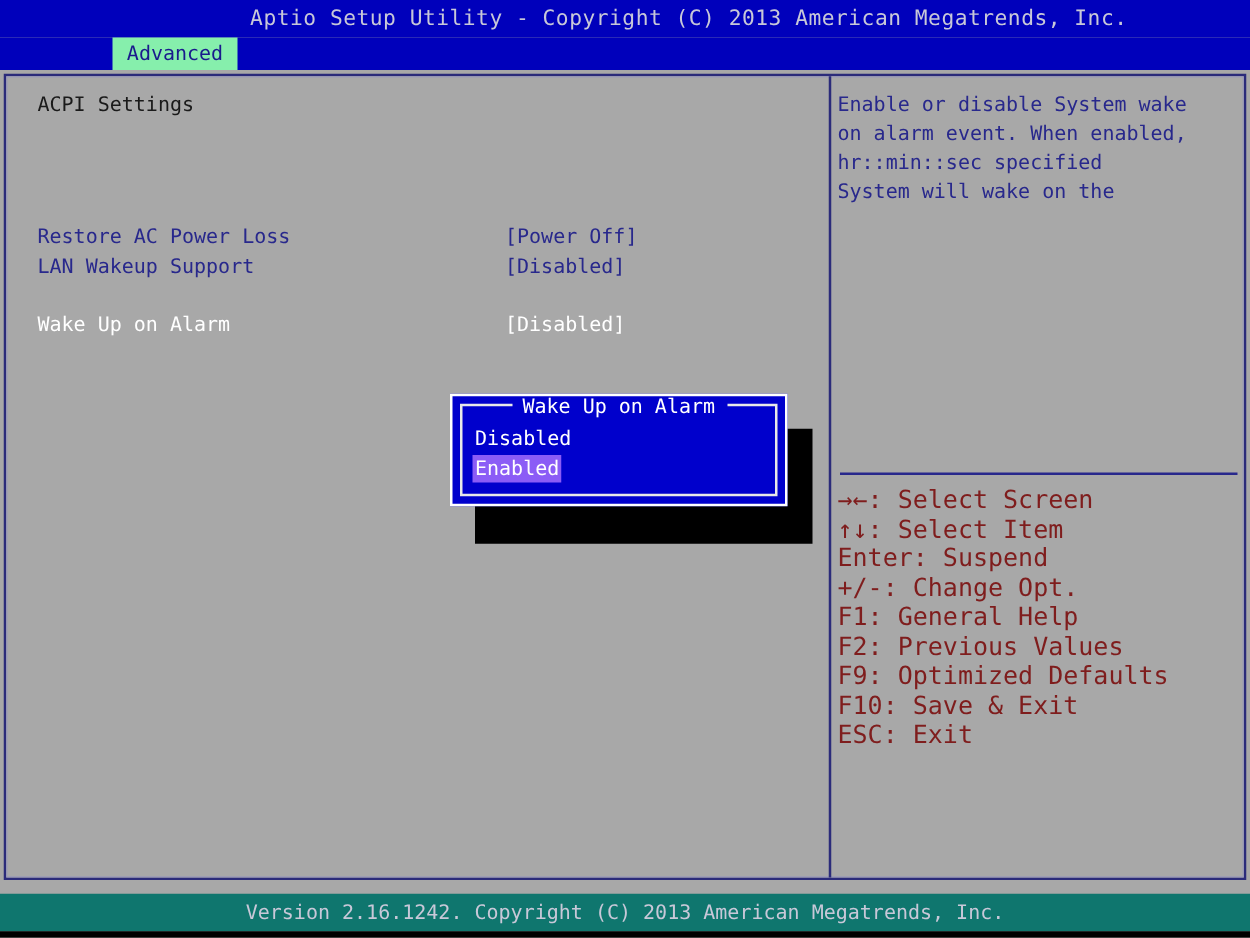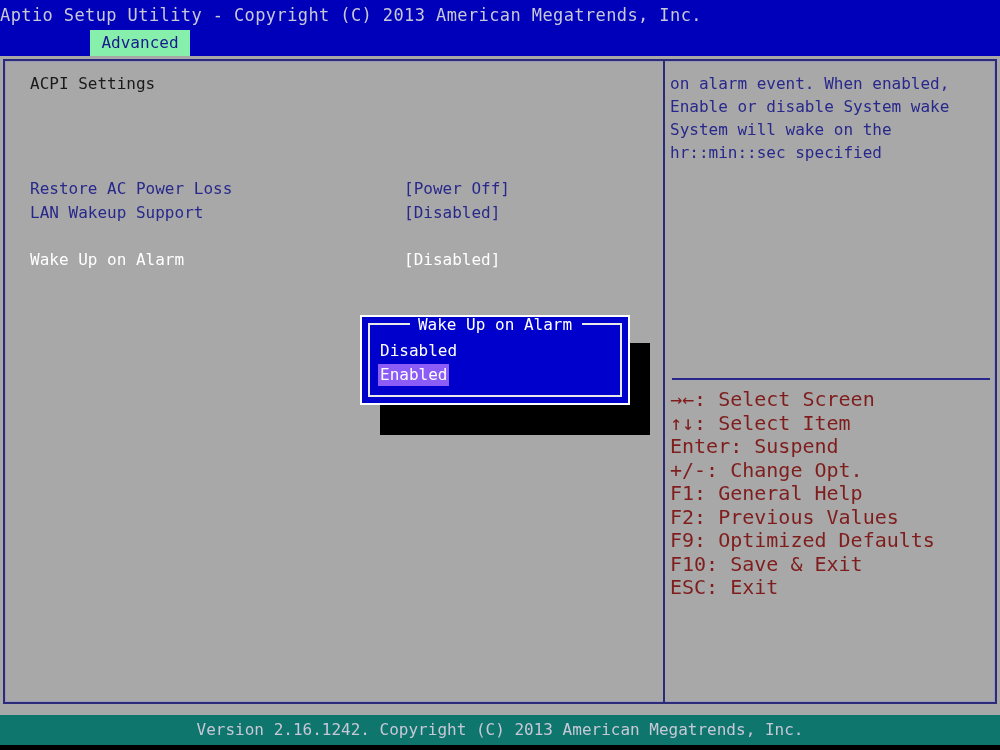--- a/index.html
+++ b/index.html
@@ -21,21 +21,21 @@
   #titlebar {
     position: absolute;
     left: 0; top: 0;
     width: 1000px; height: 30px;
     background: #0000bb;
   }
   #title-text {
     position: absolute;
     left: 0; top: 5px;
     width: 902px;
-    text-align: left;
+    text-align: right;
     color: #c8c8d8;
     font-size: 17px;
     letter-spacing: 0.4px;
     white-space: pre;
   }
 
   
   #tabrow {
     position: absolute;
     left: 0; top: 30px;
@@ -260,24 +260,24 @@
     </div>
 
     <div class="srow" style="top:184px;">
       <span class="slabel c-sel">Wake Up on Alarm</span>
       <span class="sval c-sel">[Disabled]</span>
     </div>
 
   </div>
 
   <div id="help">
+    <div class="hline">Enable or disable System wake</div>
     <div class="hline">on alarm event. When enabled,</div>
-    <div class="hline">Enable or disable System wake</div>
+    <div class="hline">hr::min::sec specified</div>
     <div class="hline">System will wake on the</div>
-    <div class="hline">hr::min::sec specified</div>
   </div>
 
   <div id="hsep"></div>
 
   <div id="legend">
     <div class="kline">→←: Select Screen</div>
     <div class="kline">↑↓: Select Item</div>
     <div class="kline">Enter: Suspend</div>
     <div class="kline">+/-: Change Opt.</div>
     <div class="kline">F1: General Help</div>

